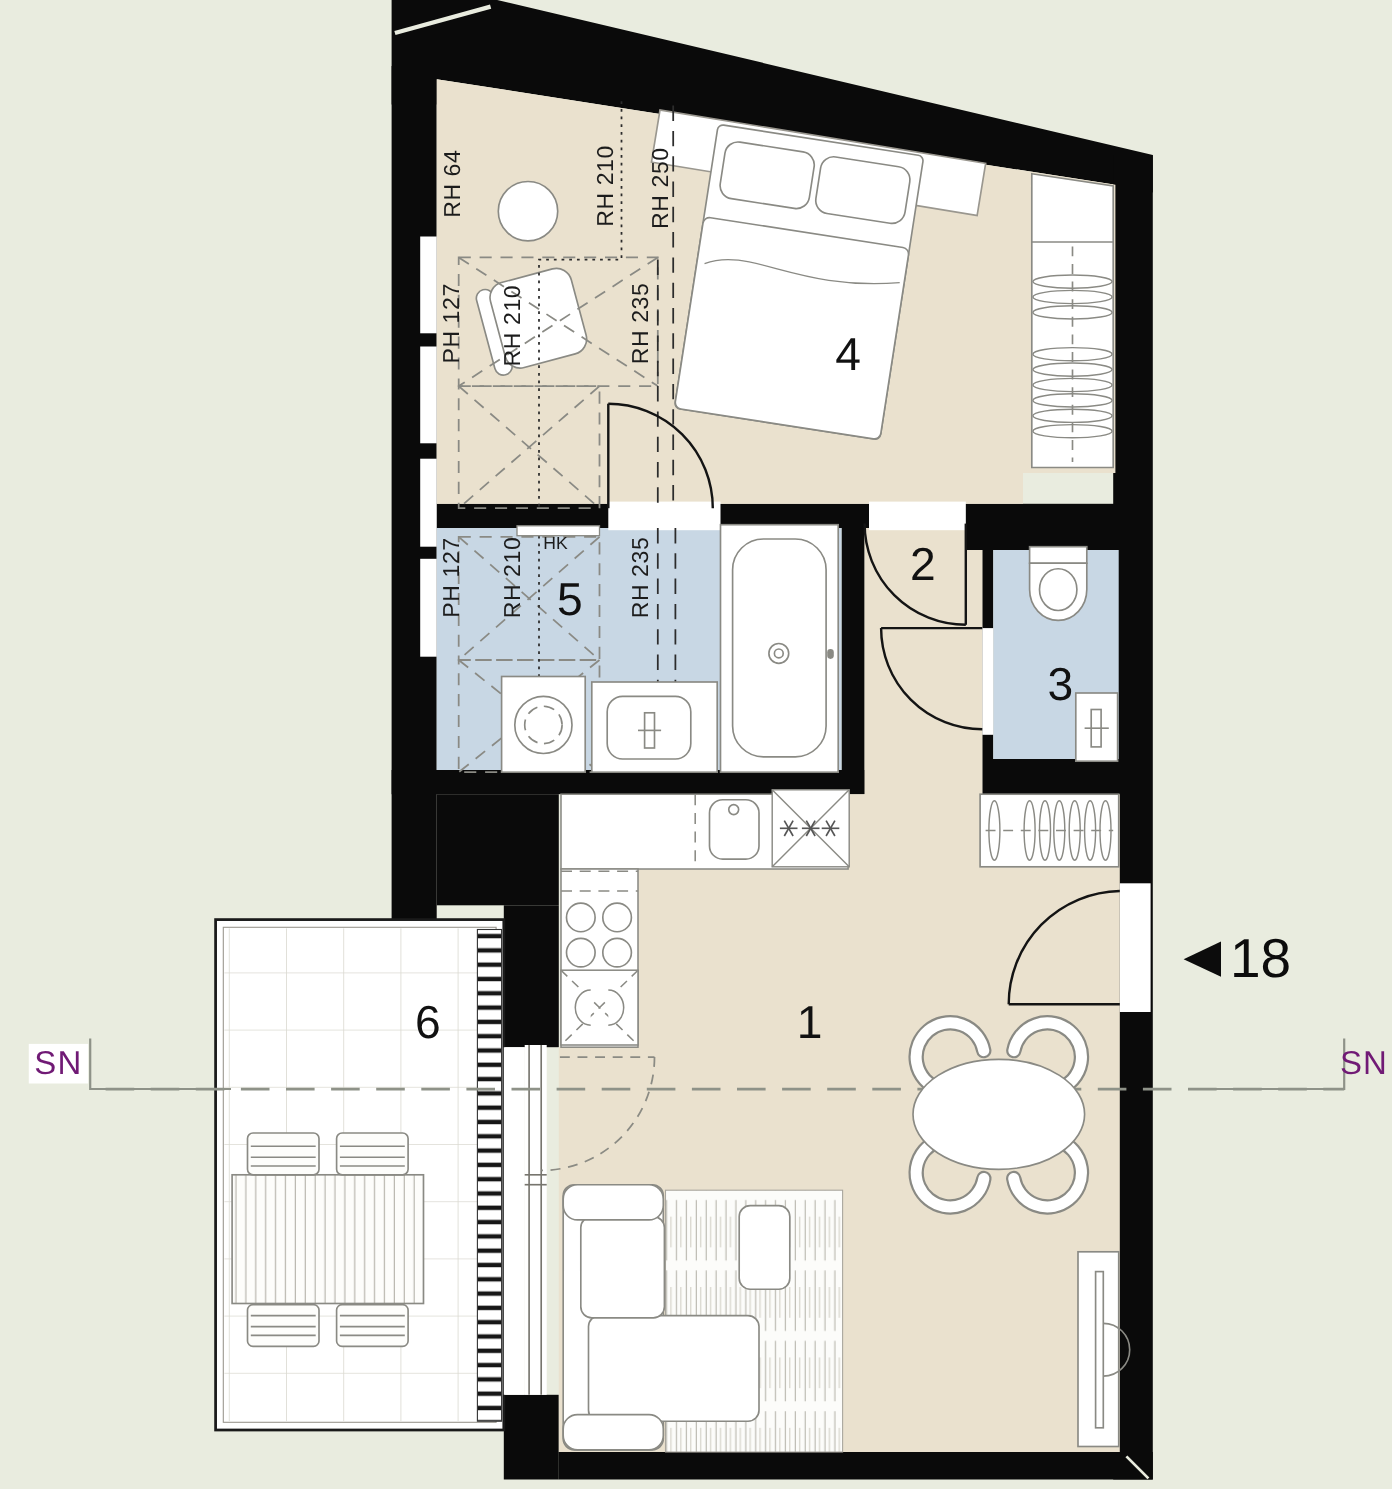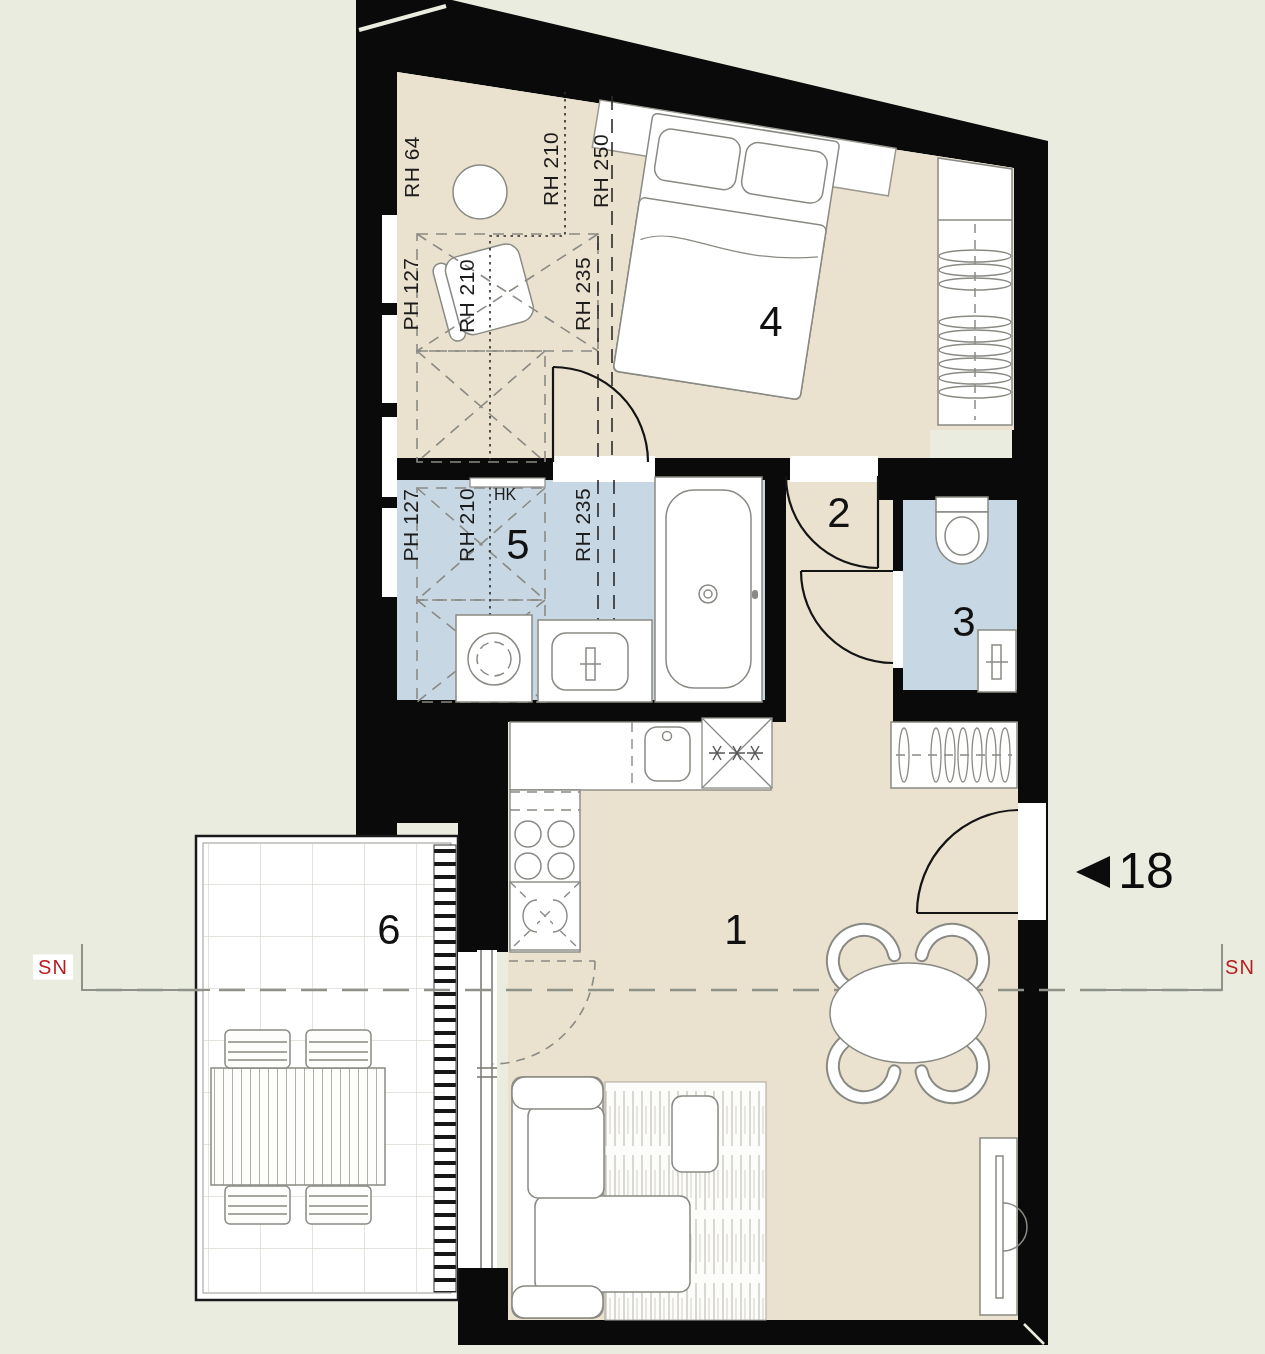--- a/index.html
+++ b/index.html
@@ -5,21 +5,21 @@
   html,body{margin:0;padding:0;background:#e9ecdf;}
   #stage{
     position:relative;width:1265px;height:1354px;background:#e9ecdf;
     font-family:"Liberation Sans",sans-serif;overflow:hidden;
   }
   #plan-svg{position:absolute;left:0;top:0;}
   .lbl{position:absolute;transform:translate(-50%,-50%);color:#1c1c1c;white-space:nowrap;}
   .vlabel{font-size:21px;letter-spacing:.5px;transform:translate(-50%,-50%) rotate(-90deg);}
   .rnum{font-size:42px;color:#111;}
   .hklabel{font-size:16px;}
-  .snlabel{font-size:20px;color:#b91c1c;letter-spacing:1px;}
+  .snlabel{font-size:30px;color:#701a75;letter-spacing:1px;}
   .snlabel.boxed{background:#ffffff;padding:1px 5px;}
   .unitnum{font-size:50px;color:#0c0c0c;}
   .arrow-left{
     position:absolute;width:0;height:0;
     border-top:16px solid transparent;border-bottom:16px solid transparent;
     border-right:34px solid #0c0c0c;
   }
 </style>
 </head>
 <body>

